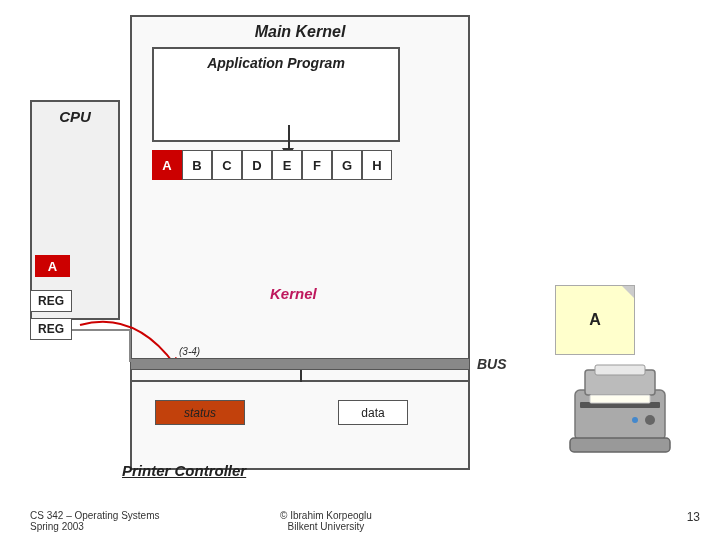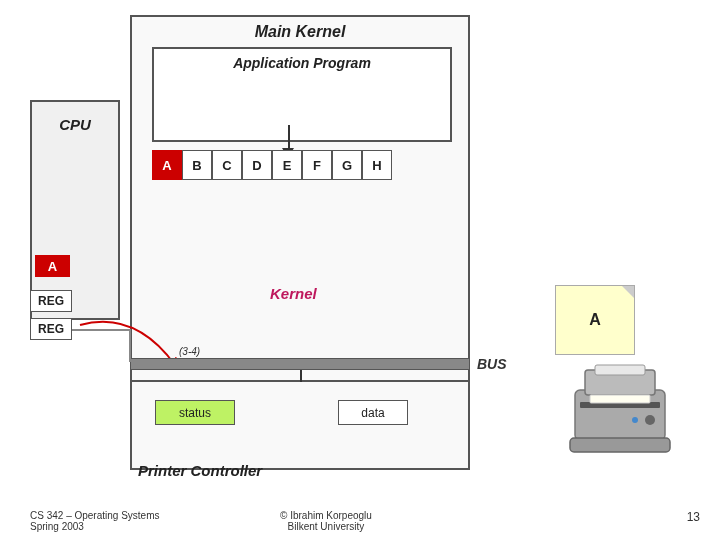--- a/index.html
+++ b/index.html
@@ -31,21 +31,21 @@
       font-weight: bold;
       margin-top: 6px;
       color: #222;
     }
 
     
     .app-program-box {
       position: absolute;
       left: 20px;
       top: 30px;
-      width: 300px;
+      width: 248px;
       height: 95px;
       border: 2px solid #555;
       background: #fff;
     }
 
     .app-program-label {
       text-align: center;
       font-size: 14px;
       font-style: italic;
       font-weight: bold;
@@ -93,21 +93,21 @@
       border: 2px solid #555;
       background: #f0f0f0;
     }
 
     .cpu-label {
       font-size: 15px;
       font-weight: bold;
       font-style: italic;
       color: #222;
       text-align: center;
-      margin-top: 14px;
+      margin-top: 6px;
     }
 
     
     .reg-a-cpu {
       position: absolute;
       left: 35px;
       top: 255px;
       width: 35px;
       height: 22px;
       background: #cc0000;
@@ -202,42 +202,44 @@
       left: 130px;
       top: 380px;
       width: 340px;
       height: 90px;
       border: 2px solid #555;
       background: #f9f9f9;
     }
 
     .printer-ctrl-label {
       position: absolute;
-      left: 138px;
+      left: 122px;
       top: 462px;
       font-size: 15px;
       font-style: italic;
       font-weight: bold;
       color: #222;
+      text-decoration: underline;
     }
 
     
     .status-box {
       position: absolute;
       left: 155px;
       top: 400px;
-      width: 80px;
+      width: 90px;
       height: 25px;
       border: 1.5px solid #555;
-      background: #bef264;
+      background: #c2410c;
       display: flex;
       align-items: center;
       justify-content: center;
       font-size: 12px;
       color: #222;
+      font-style: italic;
     }
 
     
     .data-box {
       position: absolute;
       left: 330px;
       top: 400px;
       width: 70px;
       height: 25px;
       border: 1.5px solid #555;

